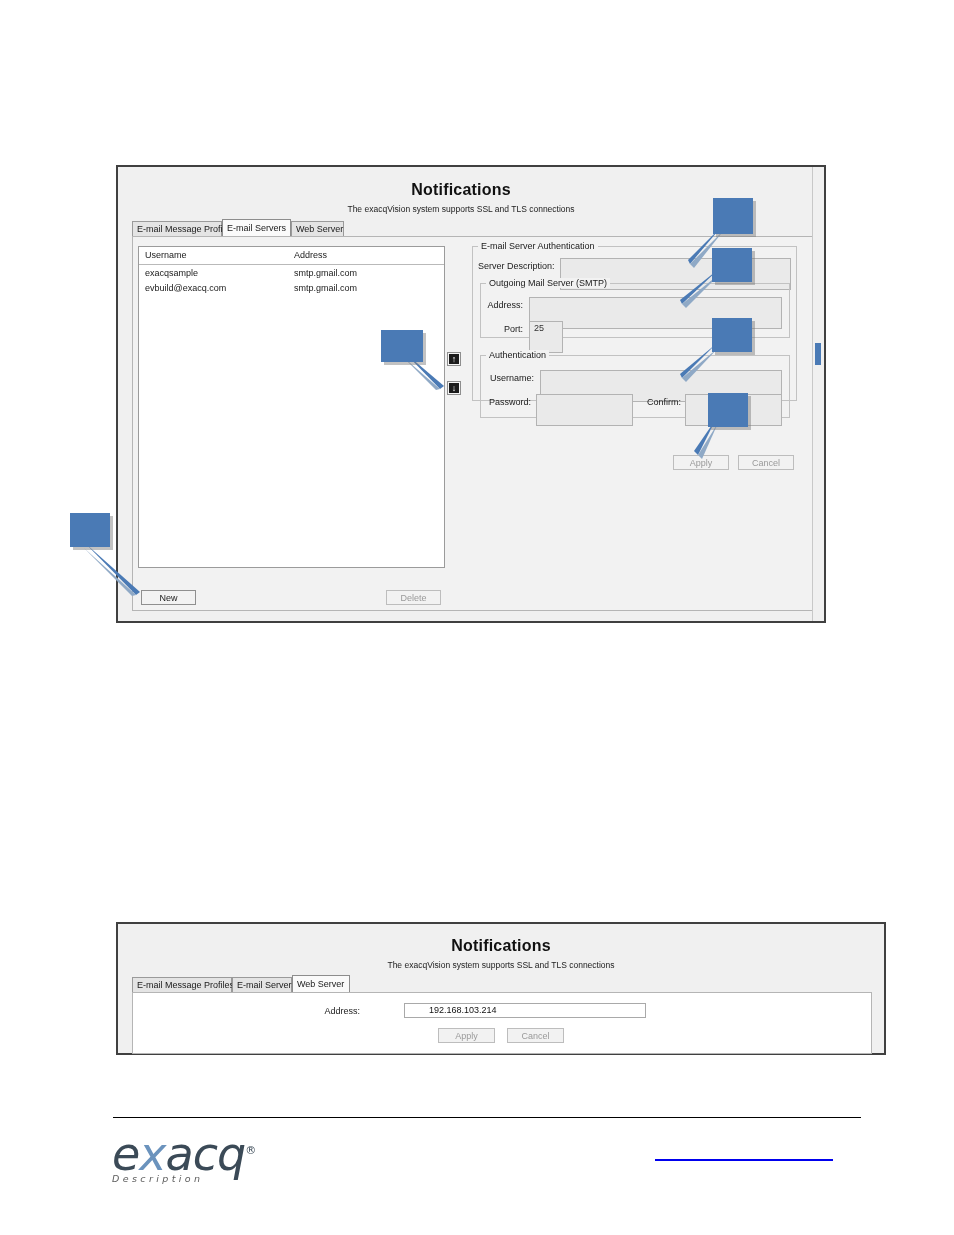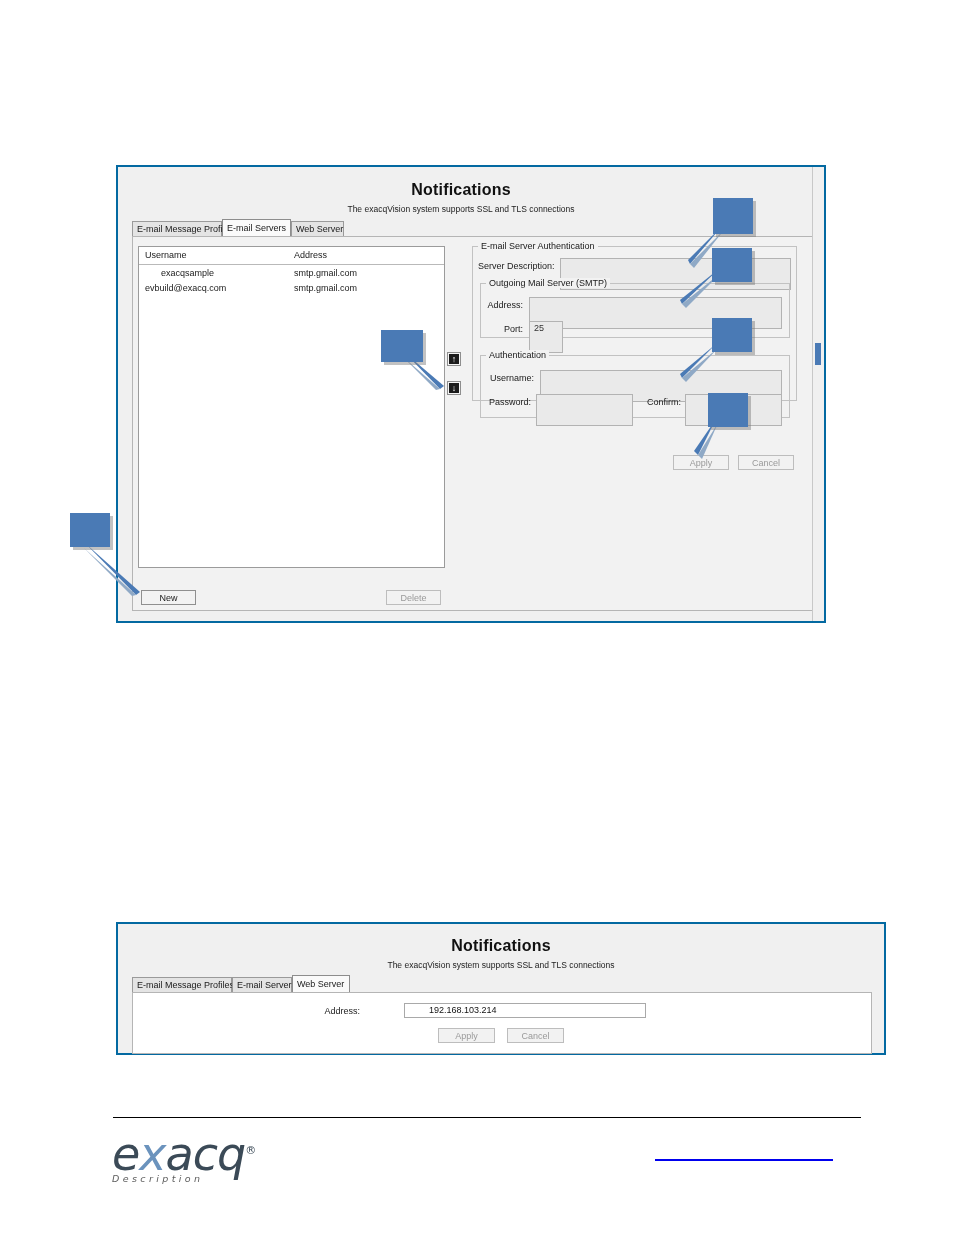--- a/index.html
+++ b/index.html
@@ -5,21 +5,21 @@
   html,body{margin:0;padding:0;}
   body{
     width:954px;height:1235px;background:#ffffff;
     font-family:"Liberation Sans", sans-serif;
     position:relative;overflow:hidden;
     -webkit-font-smoothing:none;
   }
   .page{position:absolute;left:0;top:0;width:954px;height:1235px;}
 
   
-  .dialog{position:absolute;background:#f0f0f0;border:2px solid #0369a1;box-sizing:border-box;}
+  .dialog{position:absolute;background:#f0f0f0;border:2px solid #404040;box-sizing:border-box;}
   .dlg-inner{position:absolute;left:0;top:0;right:0;bottom:0;background:#f0f0f0;}
   .scroll-strip{position:absolute;top:0;bottom:0;right:0;width:11px;background:#f0f0f0;border-left:1px solid #c8c8c8;}
   .scroll-strip .thumb{position:absolute;left:2px;width:6px;background:#4a7ab5;border-radius:0;}
 
   .dlg-title{
     position:absolute;width:100%;text-align:center;
     font-size:16px;font-weight:bold;color:#111;letter-spacing:.2px;
   }
   .dlg-sub{
     position:absolute;width:100%;text-align:center;
@@ -125,21 +125,21 @@
       </div>
 
       <div class="panel" style="left:14px;top:69px;width:681px;height:375px;"></div>
 
       <div class="listbox" style="left:20px;top:79px;width:307px;height:322px;">
         <div class="list-head">
           <div class="col" style="left:6px;">Username</div>
           <div class="col" style="left:155px;">Address</div>
         </div>
         <div class="list-row" style="top:19px;">
-          <div class="cell" style="left:6px;margin-left:16px;">exacqsample</div>
+          <div class="cell" style="left:6px;">exacqsample</div>
           <div class="cell" style="left:155px;">smtp.gmail.com</div>
         </div>
         <div class="list-row" style="top:34px;">
           <div class="cell" style="left:6px;">evbuild@exacq.com</div>
           <div class="cell" style="left:155px;">smtp.gmail.com</div>
         </div>
       </div>
 
       <div class="arrowbtn" style="left:329px;top:185px;">
         <span class="glyph">↑</span>

